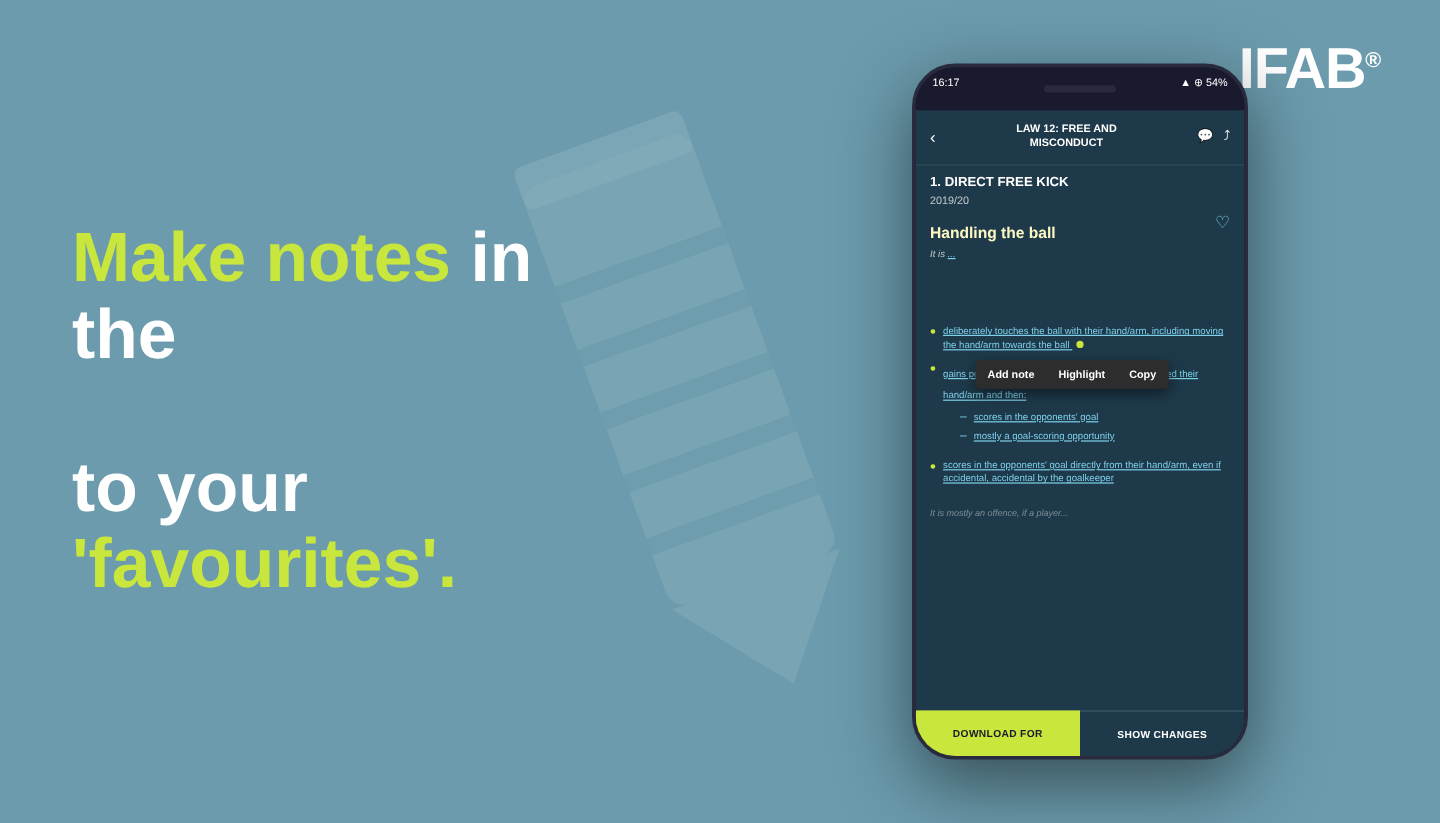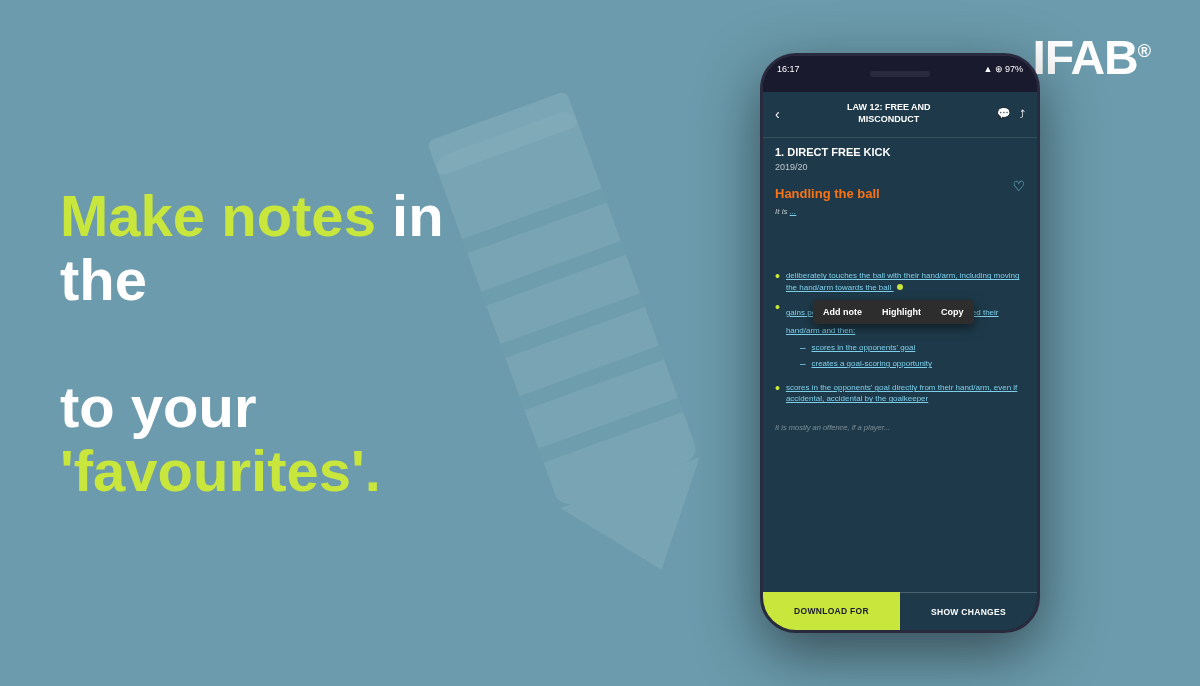--- a/index.html
+++ b/index.html
@@ -178,21 +178,21 @@
       padding: 2px 12px 6px;
     }
 
     
     .handling-section {
       background: #1e3a4a;
       padding: 8px 12px;
     }
 
     .handling-title {
-      color: #f97316;
+      color: #fef9c3;
       font-size: 13px;
       font-weight: 700;
       margin-bottom: 6px;
     }
 
     .handling-text-partial {
       color: rgba(255,255,255,0.7);
       font-size: 8px;
       font-style: italic;
     }
@@ -341,21 +341,21 @@
 
 <div class="phone-container">
   <div class="phone">
 
     <div class="phone-top">
       <div class="phone-status">
         <span>16:17</span>
         <span>
           <span>▲</span>
           <span>⊕</span>
-          <span>97%</span>
+          <span>54%</span>
         </span>
       </div>
       <div class="phone-camera"></div>
     </div>
 
     <div class="phone-screen">
 
       <div class="app-header">
         <div class="app-nav">
           <span class="app-back">‹</span>
@@ -403,21 +403,21 @@
           <span class="bullet">•</span>
           <div>
             <span class="content-link">gains possession/control of the ball after it has touched their hand/arm and then:</span>
             
             <div class="content-sub-item" style="margin-top:5px;">
               <span class="sub-bullet">–</span>
               <span class="content-link">scores in the opponents' goal</span>
             </div>
             <div class="content-sub-item">
               <span class="sub-bullet">–</span>
-              <span class="content-link">creates a goal-scoring opportunity</span>
+              <span class="content-link">mostly a goal-scoring opportunity</span>
             </div>
           </div>
         </div>
 
         <div class="content-item">
           <span class="bullet">•</span>
           <span class="content-link">scores in the opponents' goal directly from their hand/arm, even if accidental, accidental by the goalkeeper</span>
         </div>
 
       </div>

